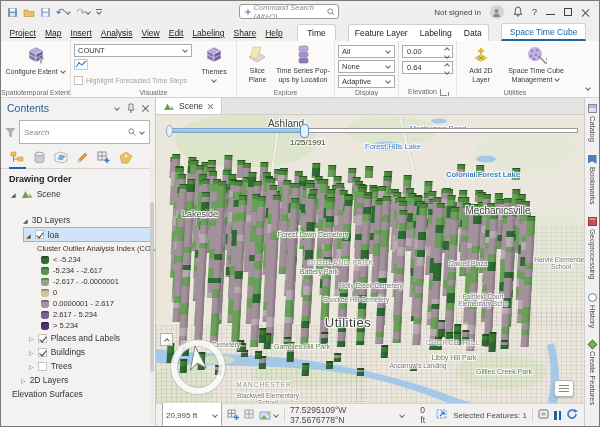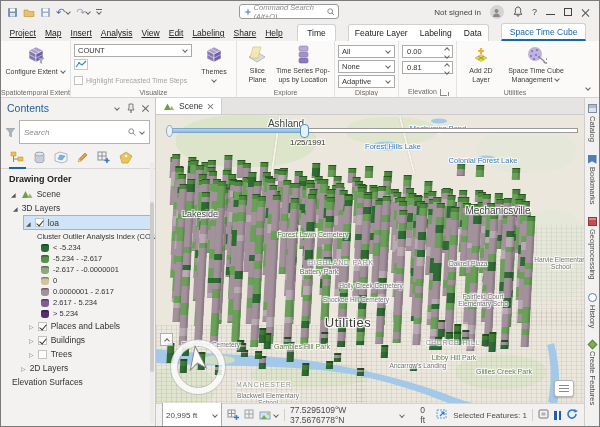--- a/index.html
+++ b/index.html
@@ -304,21 +304,21 @@
     <div class="rgroup" style="width:58px;">
       <div id="elevation-spinners" style="padding-top:1px;">
           <div class="spin">
             <span>0.00</span>
             <span class="arrows">
               <span class="chev chev-up"></span>
               <span class="chev"></span>
             </span>
           </div>
           <div class="spin">
-            <span>0.81</span>
+            <span>0.64</span>
             <span class="arrows">
               <span class="chev chev-up"></span>
               <span class="chev"></span>
             </span>
           </div>
         </div>
       <div class="glabel"><span>Elevation</span><span class="launcher"></span></div>
     </div>
 
     <div class="rgroup" style="width:116px;border-right:none;">
@@ -426,21 +426,21 @@
     <div class="cheading">Drawing Order</div>
 
     <div class="trow" style="padding-left:10px;">
       <span class="exp-open"></span>
       <svg width="13" height="10">
           <polygon points="2,9 5.5,2 9,9" fill="#6f9e4c"></polygon>
           <polygon points="7,9 9.8,4.5 12.6,9" fill="#92ba6c"></polygon>
         </svg>
       <span>Scene</span>
     </div>
-    <div class="trow" style="padding-left:12px;">
+    <div class="trow" style="padding-left:22px;margin-top:12px;">
       <span class="exp-open"></span>
       <span>3D Layers</span>
     </div>
     <div class="trow lrow-sel">
       <span class="exp-open"></span>
       <span class="cb on"></span>
       <span>loa</span>
     </div>
     <div class="legendtitle">Cluster Outlier Analysis Index (COUNT)</div>
     <div id="legend-list">
@@ -722,21 +722,21 @@
           <div class="col" style="left: 298.1px; top: 217px; height: 12.6px; width: 7px; z-index: 200; background: linear-gradient(rgb(36, 85, 31) 0px, rgb(36, 85, 31) 2px, rgb(62, 125, 51) 2px, rgb(62, 125, 51) 6.3px, rgb(47, 107, 53) 6.3px, rgb(47, 107, 53) 100%);"></div>
           <div class="col" style="left: 289.7px; top: 216.6px; height: 6.5px; width: 7px; z-index: 200; background: linear-gradient(rgb(36, 85, 31) 0px, rgb(36, 85, 31) 2px, rgb(62, 125, 51) 2px, rgb(62, 125, 51) 3.2px, rgb(47, 107, 53) 3.2px, rgb(47, 107, 53) 100%);"></div>
           <div class="col" style="left: 282.1px; top: 205.2px; height: 17.2px; width: 7px; z-index: 200; background: linear-gradient(rgb(36, 85, 31) 0px, rgb(36, 85, 31) 2px, rgb(163, 145, 156) 2px, rgb(163, 145, 156) 8.6px, rgb(47, 107, 53) 8.6px, rgb(47, 107, 53) 100%);"></div>
           <div class="col" style="left: 345px; top: 225.4px; height: 9.4px; width: 7px; z-index: 200; background: linear-gradient(rgb(36, 85, 31) 0px, rgb(36, 85, 31) 2px, rgb(163, 145, 156) 2px, rgb(163, 145, 156) 4.7px, rgb(47, 107, 53) 4.7px, rgb(47, 107, 53) 100%);"></div>
         </div>
 
       <div id="labels-layer" style="position:absolute;left:0;top:0;width:100%;height:100%;pointer-events:none;">
           <div class="mlabel lab-town" style="left: 110px; top: 9px; margin-left: 20px;">Ashland</div>
           <div class="mlabel lab-water" style="left: 282px; top: 14px;">Mechumps Pond</div>
           <div class="mlabel lab-water" style="left: 237px; top: 32px;">Forest Hills Lake</div>
-          <div class="mlabel lab-water" style="left: 327px; top: 46px;">Colonial Forest Lake</div>
+          <div class="mlabel lab-water" style="left: 327px; top: 60px; font-weight: bold;">Colonial Forest Lake</div>
           <div class="mlabel lab-place" style="left: 44px; top: 99px;">Lakeside</div>
           <div class="mlabel lab-town" style="left: 342px; top: 96px;">Mechanicsville</div>
           <div class="mlabel lab-park" style="left: 157px; top: 120px;">Forest Lawn Cemetery</div>
           <div class="mlabel lab-district" style="left: 185px; top: 148px;">HIGHLAND PARK</div>
           <div class="mlabel lab-park" style="left: 163px; top: 157px;">Battery Park</div>
           <div class="mlabel lab-poi" style="left: 312px; top: 149px;">Oakrell Plaza</div>
           <div class="mlabel lab-poi" style="left: 405px; top: 148px;">Harvie Elementary
 School</div>
           <div class="mlabel lab-poi" style="left: 215px; top: 171px;">Holly Creek Cemetery</div>
           <div class="mlabel lab-poi" style="left: 200px; top: 185px;">Shockoe Hill Cemetery</div>

